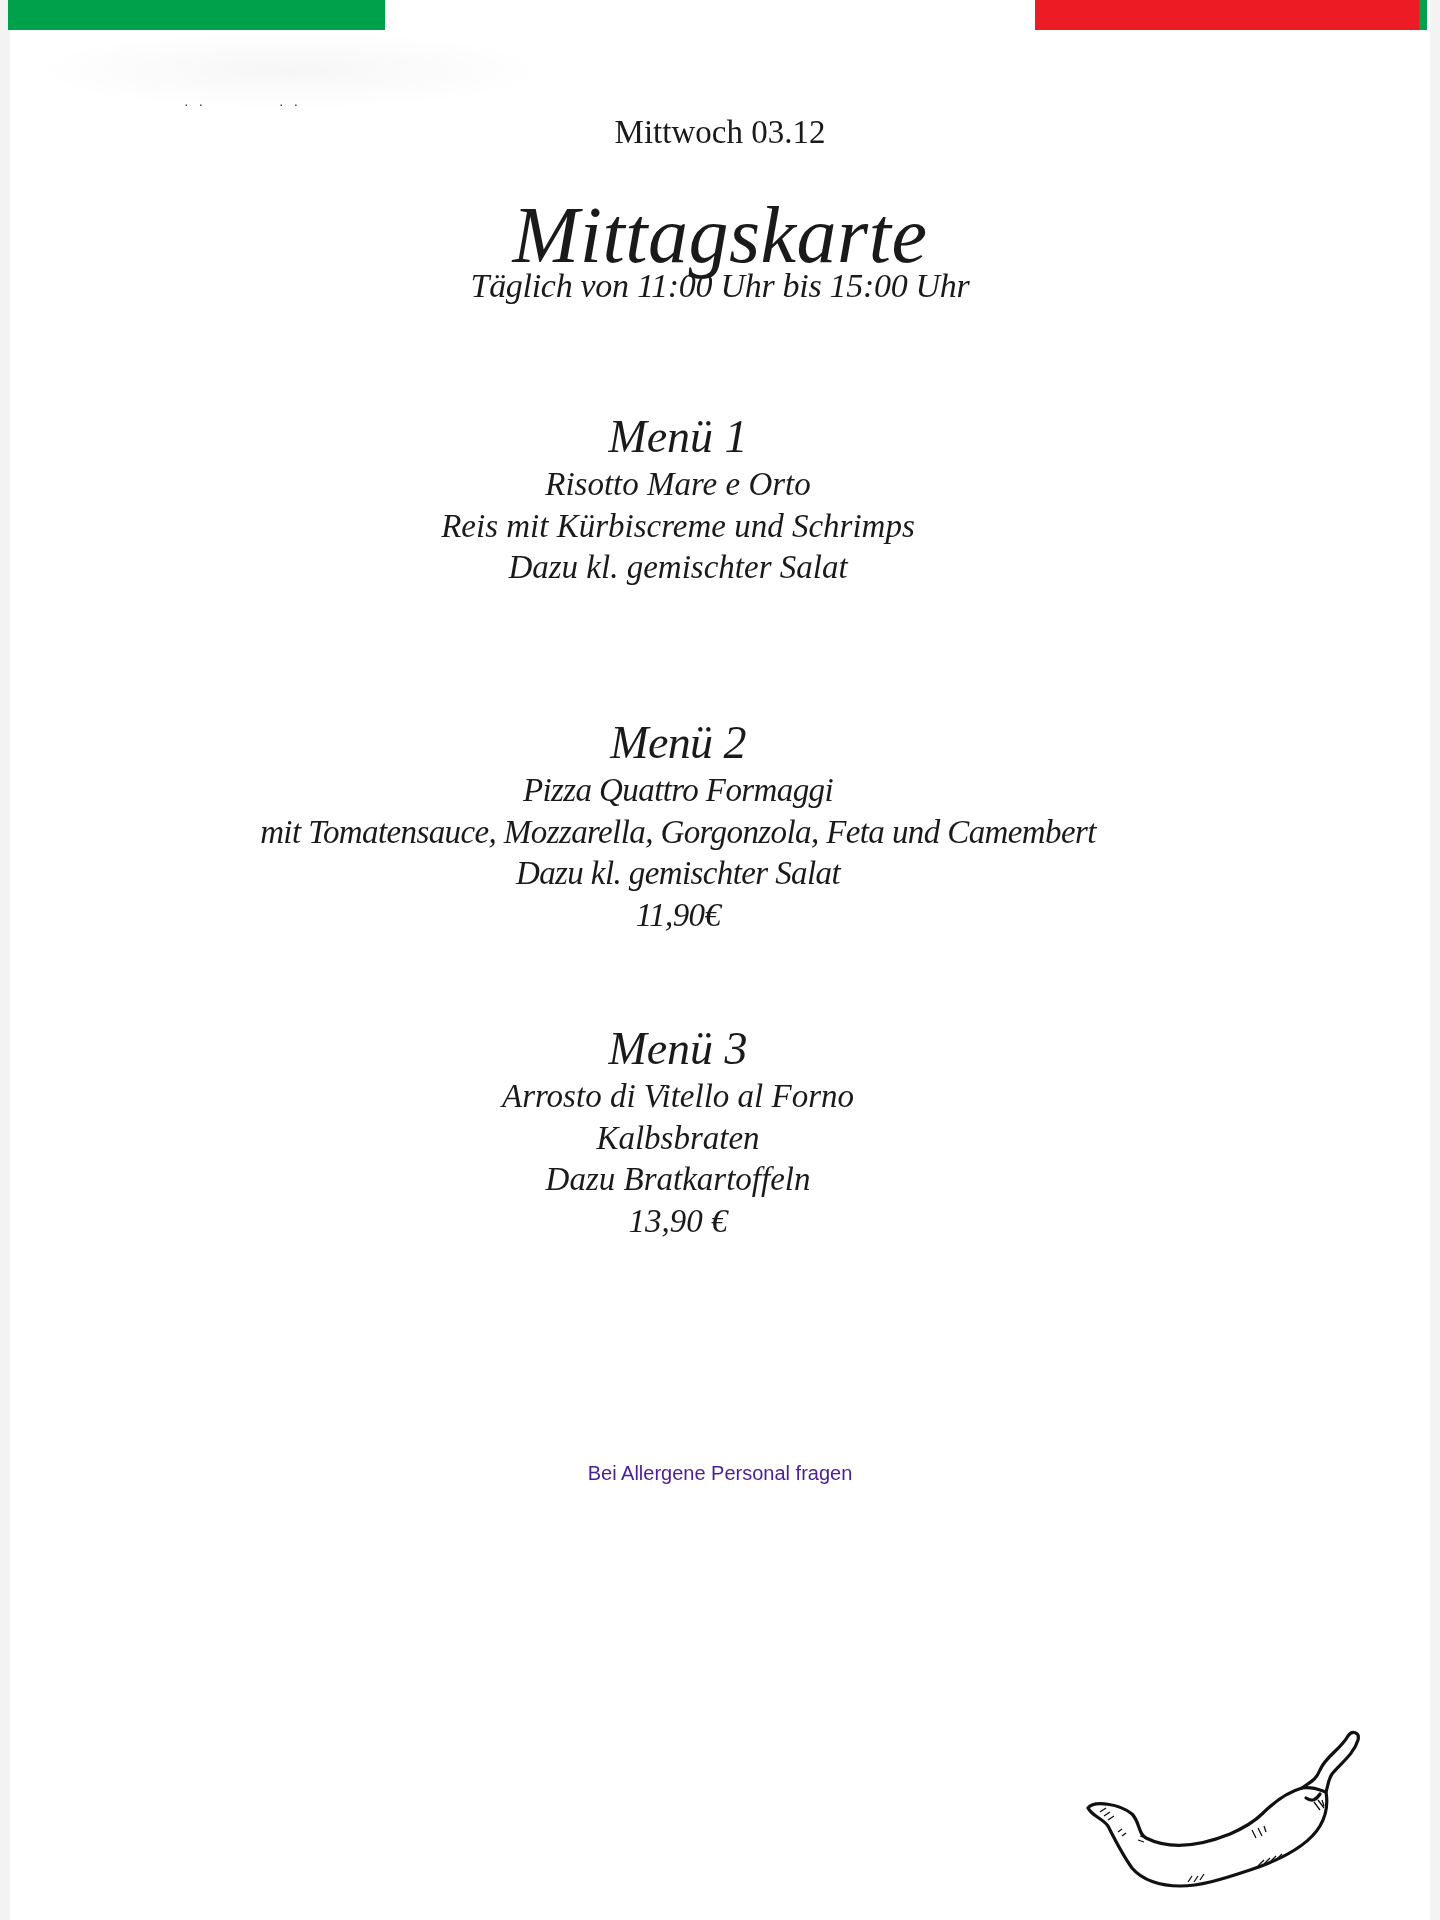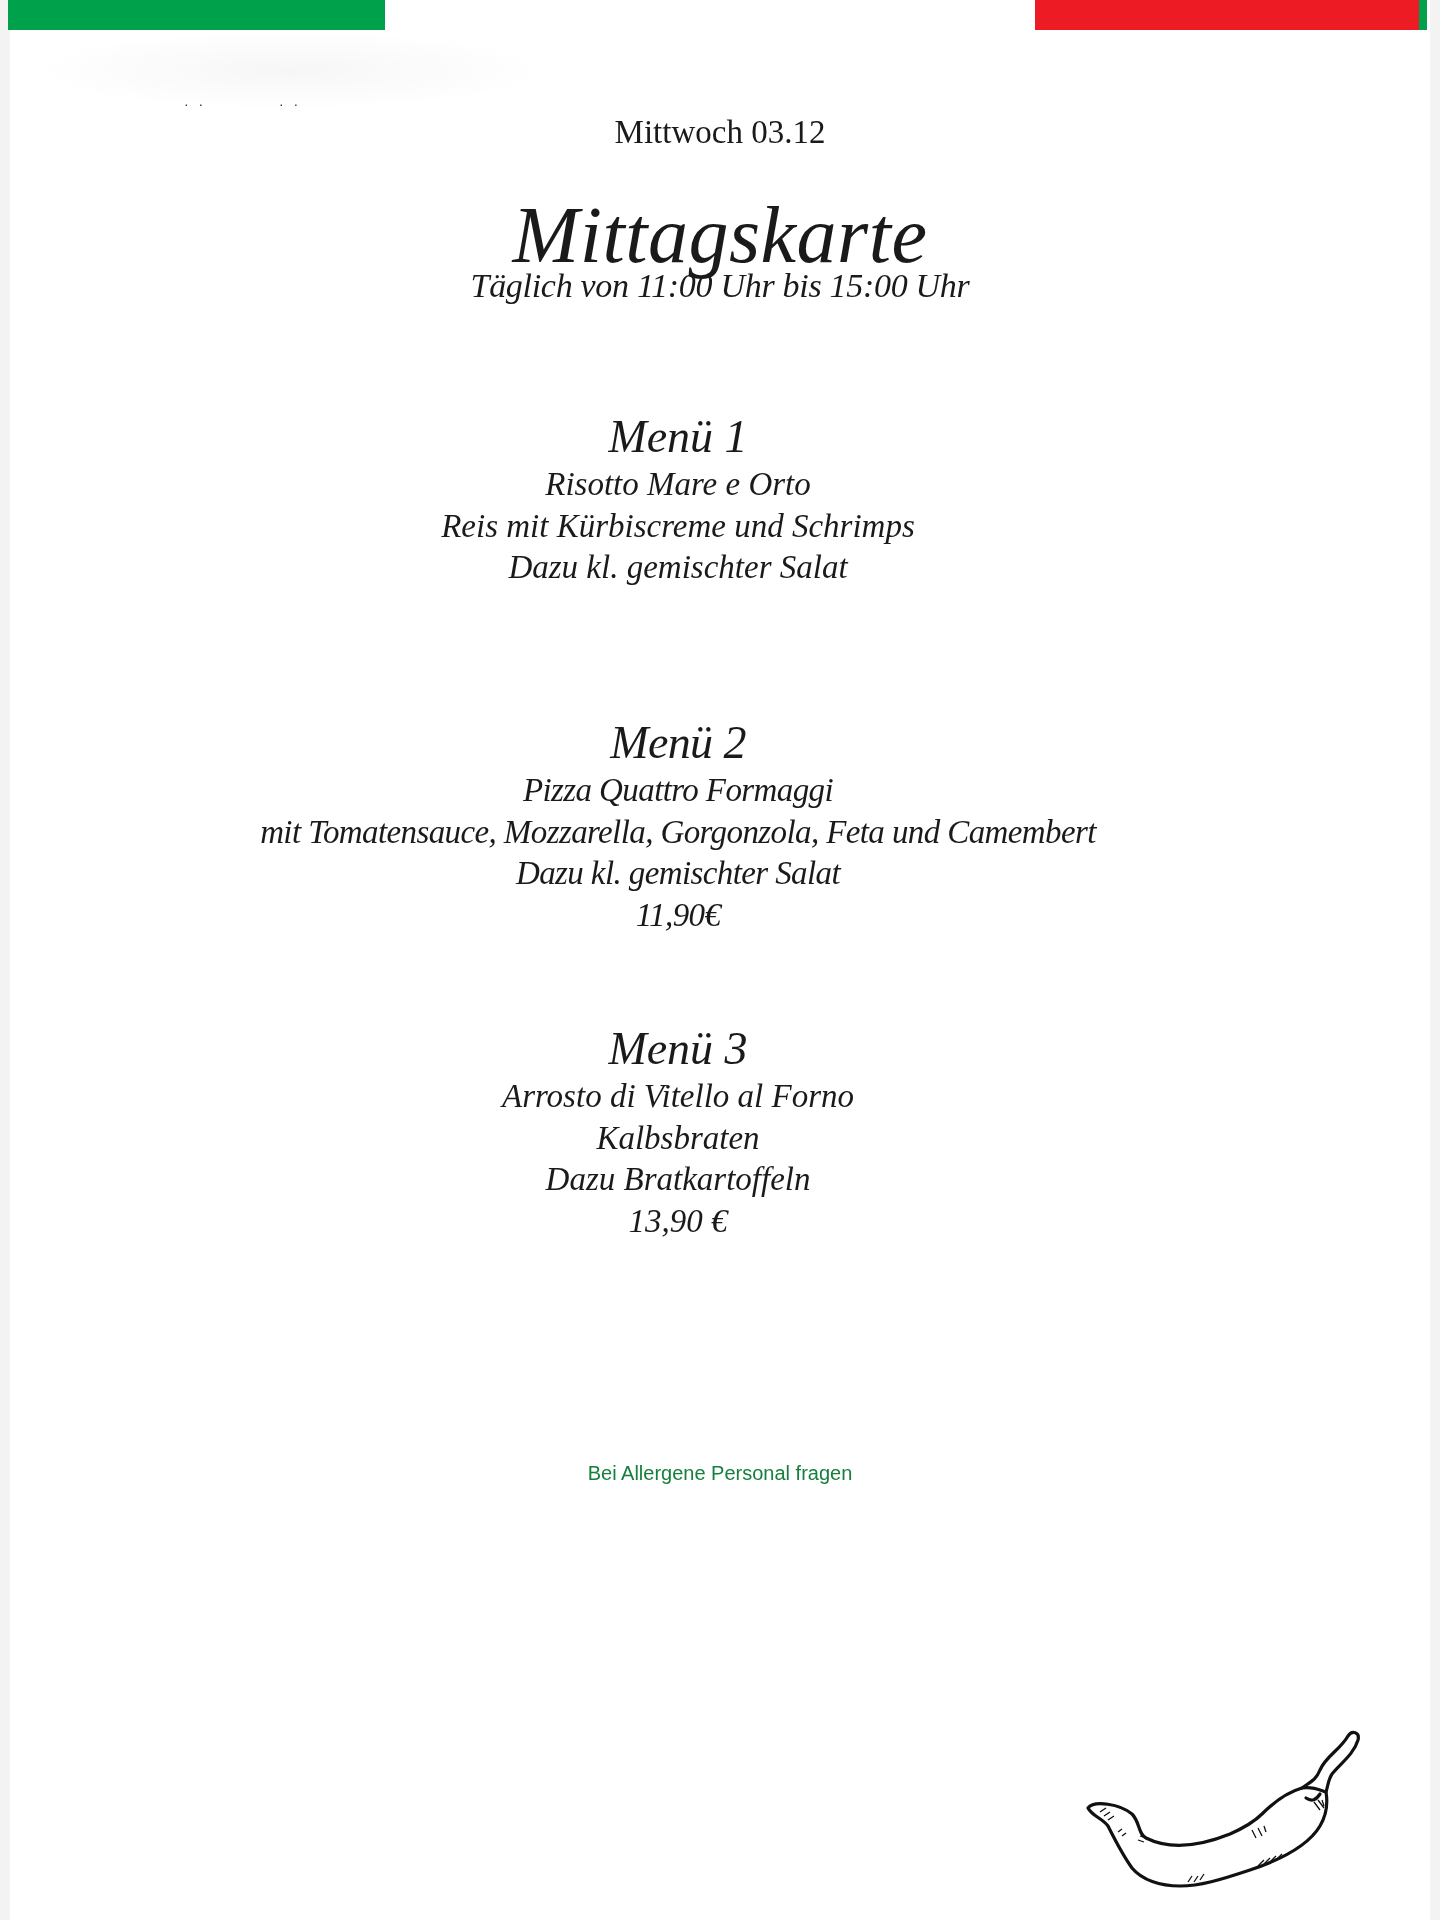--- a/index.html
+++ b/index.html
@@ -110,21 +110,21 @@
     .menu-2 .line, .menu-2 .heading { letter-spacing: -0.6px; }
     .menu-3 { top: 1022px; }
     .allergen {
       position: absolute;
       left: 0;
       width: 1440px;
       top: 1462px;
       text-align: center;
       font-family: "Liberation Sans", sans-serif;
       font-size: 20px;
-      color: #15803d;
+      color: #4c1d95;
     }
     .chili {
       position: absolute;
       left: 1080px;
       top: 1730px;
       width: 290px;
       height: 180px;
     }
   </style>
 </head>

